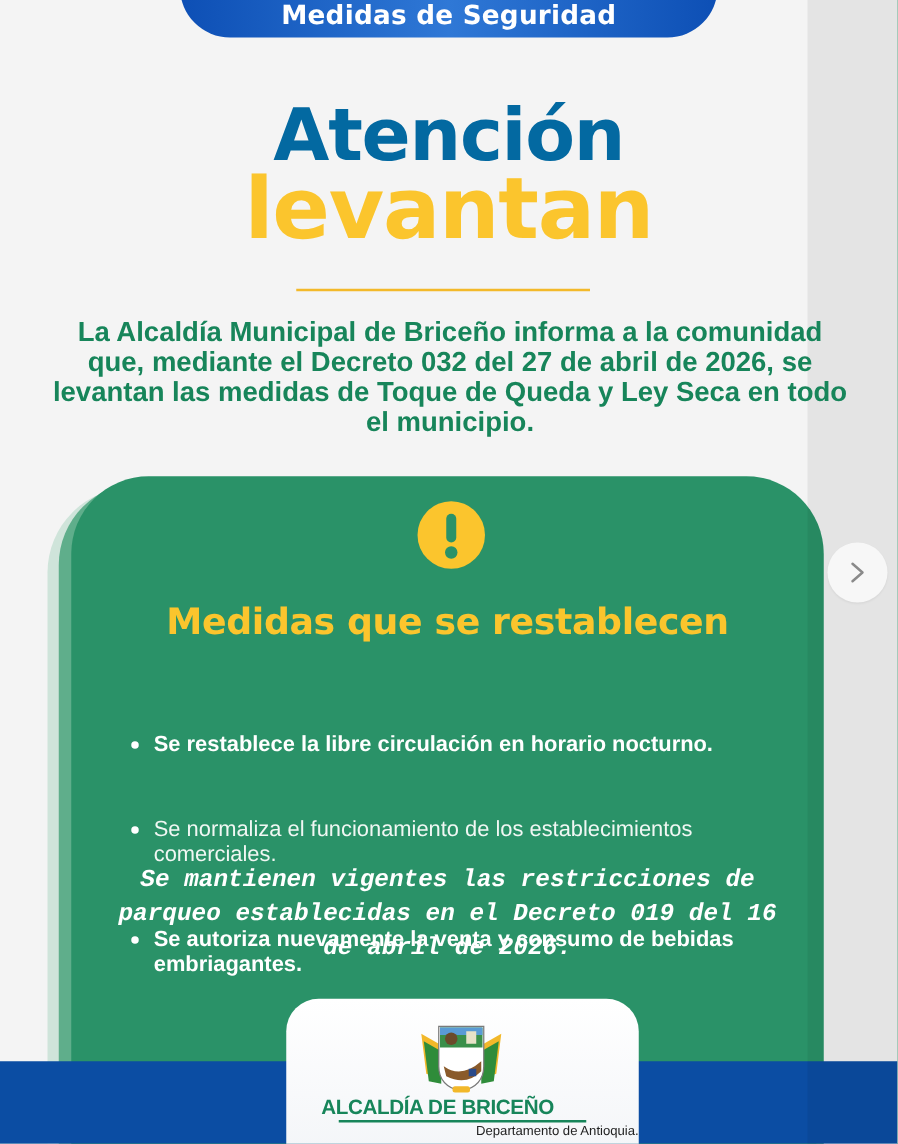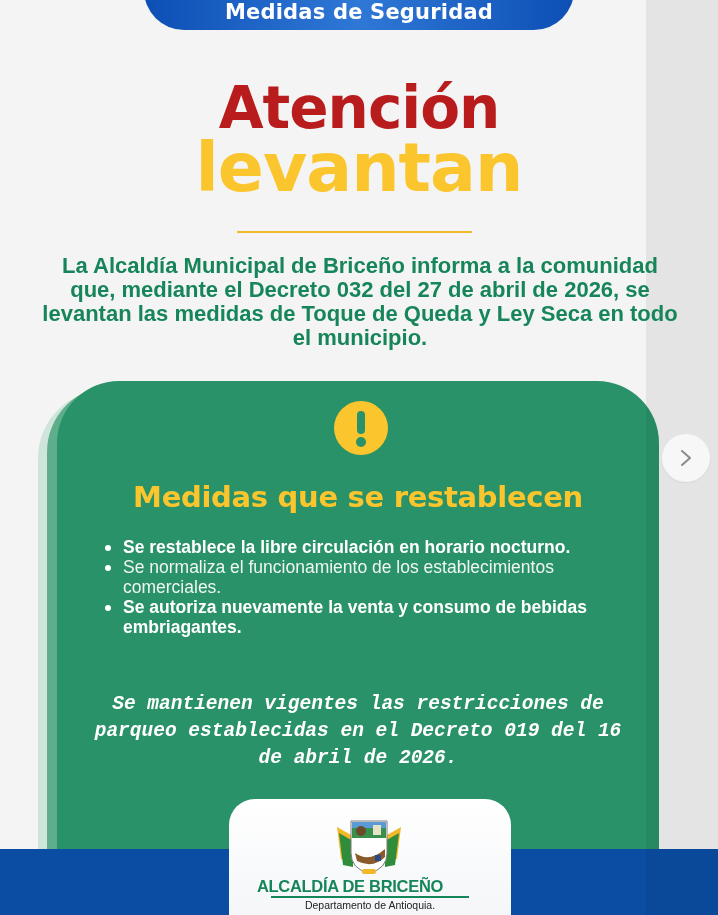--- a/index.html
+++ b/index.html
@@ -21,21 +21,21 @@
     background: linear-gradient(90deg, #0d4fb5 0%, #2f78d6 50%, #0d4fb5 100%);
     display: flex; align-items: flex-end; justify-content: center;
     padding-bottom: 6px;
   }
   .header-pill span {
     color: #ffffff; font-weight: bold; font-size: 21px; letter-spacing: 0.2px;
     font-family: "DejaVu Sans", sans-serif;
   }
   .title1 {
     position: absolute; left: 0; width: 718px; top: 74px; text-align: center;
-    color: #b91c1c; font-weight: bold; font-size: 58px; letter-spacing: -1px;
+    color: #0369a1; font-weight: bold; font-size: 58px; letter-spacing: -1px;
     font-family: "DejaVu Sans", sans-serif;
   }
   .title2 {
     position: absolute; left: 0; width: 718px; top: 128px; text-align: center;
     color: #fbc52d; font-weight: bold; font-size: 68px; letter-spacing: -1px;
     font-family: "DejaVu Sans", sans-serif;
   }
   .title-rule {
     position: absolute; left: 237px; top: 231px; width: 235px; height: 2px;
     background: #f3b92a;
@@ -80,20 +80,21 @@
     color: #fbc52d; font-weight: bold; font-size: 29px;
     font-family: "DejaVu Sans", sans-serif; letter-spacing: -0.3px;
   }
   .bullets {
     position: absolute; left: 46px; top: 156px; width: 540px; list-style: none;
   }
   .bullets li {
     position: relative; padding-left: 20px; color: #ffffff;
     font-size: 17.5px; line-height: 20px; margin-bottom: 0px;
     font-family: "Liberation Sans", sans-serif;
+    margin-top: 48px;
   }
   .bullets li::before {
     content: ""; position: absolute; left: 2px; top: 8px; width: 6px; height: 6px;
     border-radius: 50%; background: #ffffff;
   }
   .bullets li.bold { font-weight: bold; }
   .bullets li.light { font-weight: normal; color: #f0f7f3; }
   .note {
     position: absolute; left: 30px; width: 542px; top: 310px; text-align: center;
     color: #ffffff; font-weight: bold; font-style: italic; font-size: 19.5px; line-height: 27px;
@@ -125,21 +126,21 @@
   }
   .org-name {
     position: absolute; left: 0; width: 242px; top: 78px; text-align: center;
     color: #17855a; font-weight: bold; font-size: 16.5px; letter-spacing: -0.3px;
     font-family: "Liberation Sans", sans-serif;
   }
   .org-rule {
     position: absolute; left: 42px; top: 97px; width: 198px; height: 1.5px; background: #17855a;
   }
   .org-sub {
-    position: absolute; left: 0; width: 282px; top: 100px; text-align: center;
+    position: absolute; left: 0; width: 282px; top: 100px; text-align: right;
     color: #222; font-size: 10.5px;
     font-family: "Liberation Sans", sans-serif;
   }
 </style>
 </head>
 <body>
 
 <div class="side-strip"></div>
 
 <div class="header-pill">

